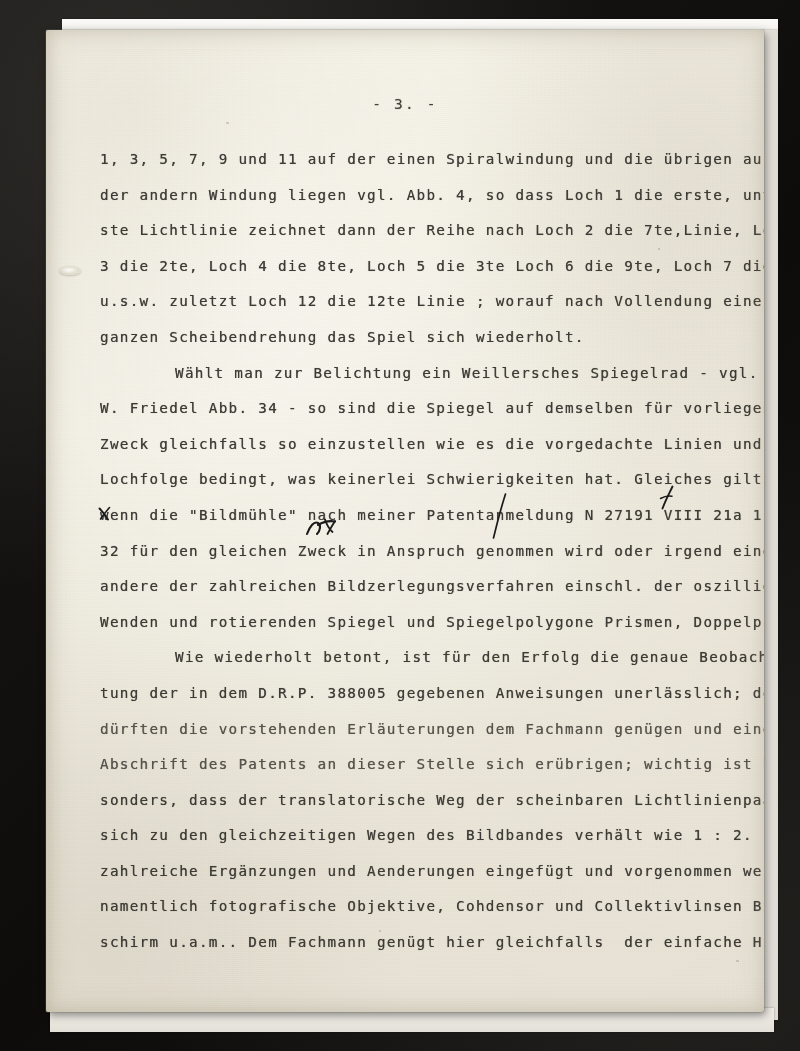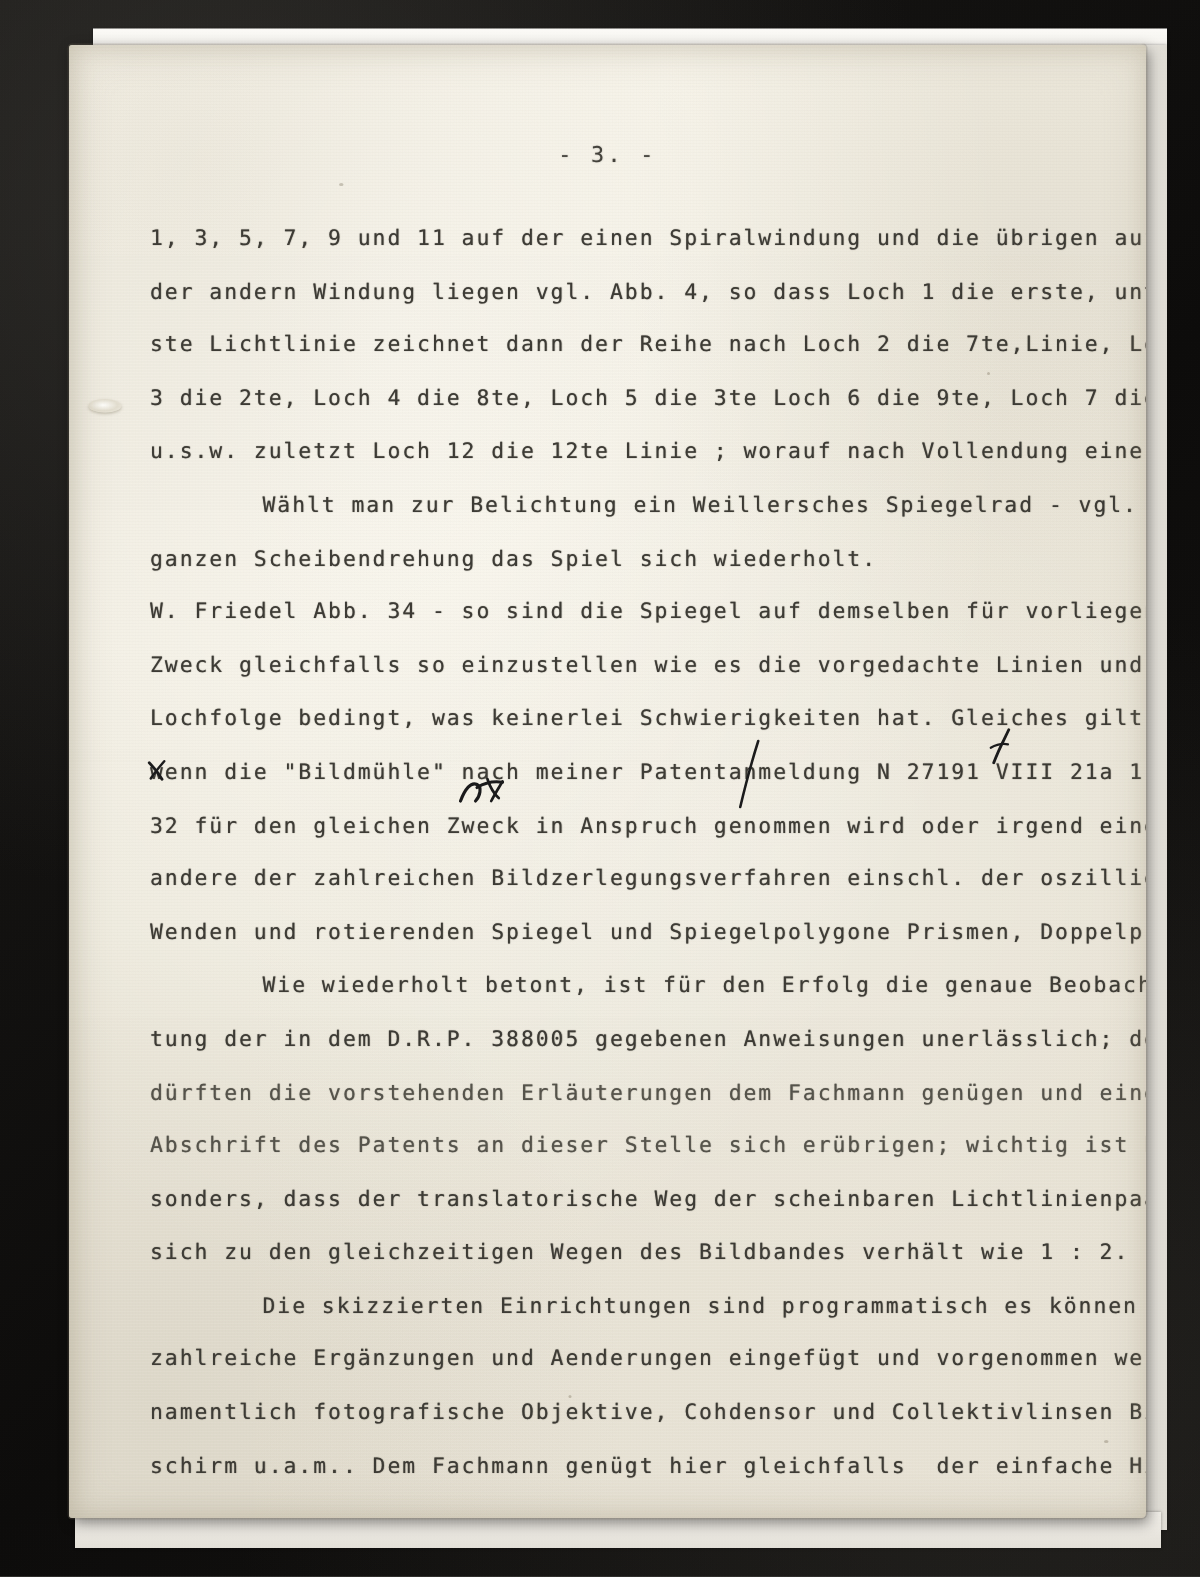--- a/index.html
+++ b/index.html
@@ -191,36 +191,35 @@
     <div id="typed">
       <div class="page-number">- 3. -</div>
 
       <div class="body-text" id="body-text">
 
       <div class="ln">1, 3, 5, 7, 9 und 11 auf der einen Spiralwindung und die übrigen auf</div>
           <div class="ln">der andern Windung liegen vgl. Abb. 4, so dass Loch 1 die erste, unter-</div>
           <div class="ln">ste Lichtlinie zeichnet dann der Reihe nach Loch 2 die 7te,Linie, Loch</div>
           <div class="ln">3 die 2te, Loch 4 die 8te, Loch 5 die 3te Loch 6 die 9te, Loch 7 die 4te</div>
           <div class="ln">u.s.w. zuletzt Loch 12 die 12te Linie ; worauf nach Vollendung einer</div>
+          <div class="ln">ganzen Scheibendrehung das Spiel sich wiederholt.</div>
           <div class="ln indent">Wählt man zur Belichtung ein Weillersches Spiegelrad - vgl.</div>
-          <div class="ln">ganzen Scheibendrehung das Spiel sich wiederholt.</div>
           <div class="ln">W. Friedel Abb. 34 - so sind die Spiegel auf demselben für vorliegenden</div>
           <div class="ln">Zweck gleichfalls so einzustellen wie es die vorgedachte Linien und</div>
           <div class="ln">Lochfolge bedingt, was keinerlei Schwierigkeiten hat. Gleiches gilt,</div>
           <div class="ln">wenn die "Bildmühle" nach meiner Patentanmeldung N 27191 VIII 21a 1 Gr.</div>
           <div class="ln">32 für den gleichen Zweck in Anspruch genommen wird oder irgend eine</div>
           <div class="ln">andere der zahlreichen Bildzerlegungsverfahren einschl. der oszillie-</div>
           <div class="ln">Wenden und rotierenden Spiegel und Spiegelpolygone Prismen, Doppelpris-</div>
           <div class="ln indent">Wie wiederholt betont, ist für den Erfolg die genaue Beobach-</div>
           <div class="ln">tung der in dem D.R.P. 388005 gegebenen Anweisungen unerlässlich; doch</div>
           <div class="ln light">dürften die vorstehenden Erläuterungen dem Fachmann genügen und eine</div>
           <div class="ln light">Abschrift des Patents an dieser Stelle sich erübrigen; wichtig ist be-</div>
           <div class="ln">sonders, dass der translatorische Weg der scheinbaren Lichtlinienpaare</div>
           <div class="ln">sich zu den gleichzeitigen Wegen des Bildbandes verhält wie 1 : 2.</div>
-          <div class="ln indent">Die skizzierten Einrichtungen sind programmatisch es können</div>
           <div class="ln">zahlreiche Ergänzungen und Aenderungen eingefügt und vorgenommen werden</div>
           <div class="ln">namentlich fotografische Objektive, Cohdensor und Collektivlinsen Bild-</div>
           <div class="ln">schirm u.a.m.. Dem Fachmann genügt hier gleichfalls  der einfache Hin-</div>
         </div>
     </div>
 
     <div class="pen" style="left:611px; top:455px;">
       <svg width="22" height="26" viewBox="0 0 22 26">
         <path d="M15.5 1.5 C12.5 8, 9 14, 5.5 23.5" stroke-width="1.9"></path>
         <path d="M3.5 13.5 C7 11.5, 11.5 10.5, 15 11.2" stroke-width="1.5"></path>

